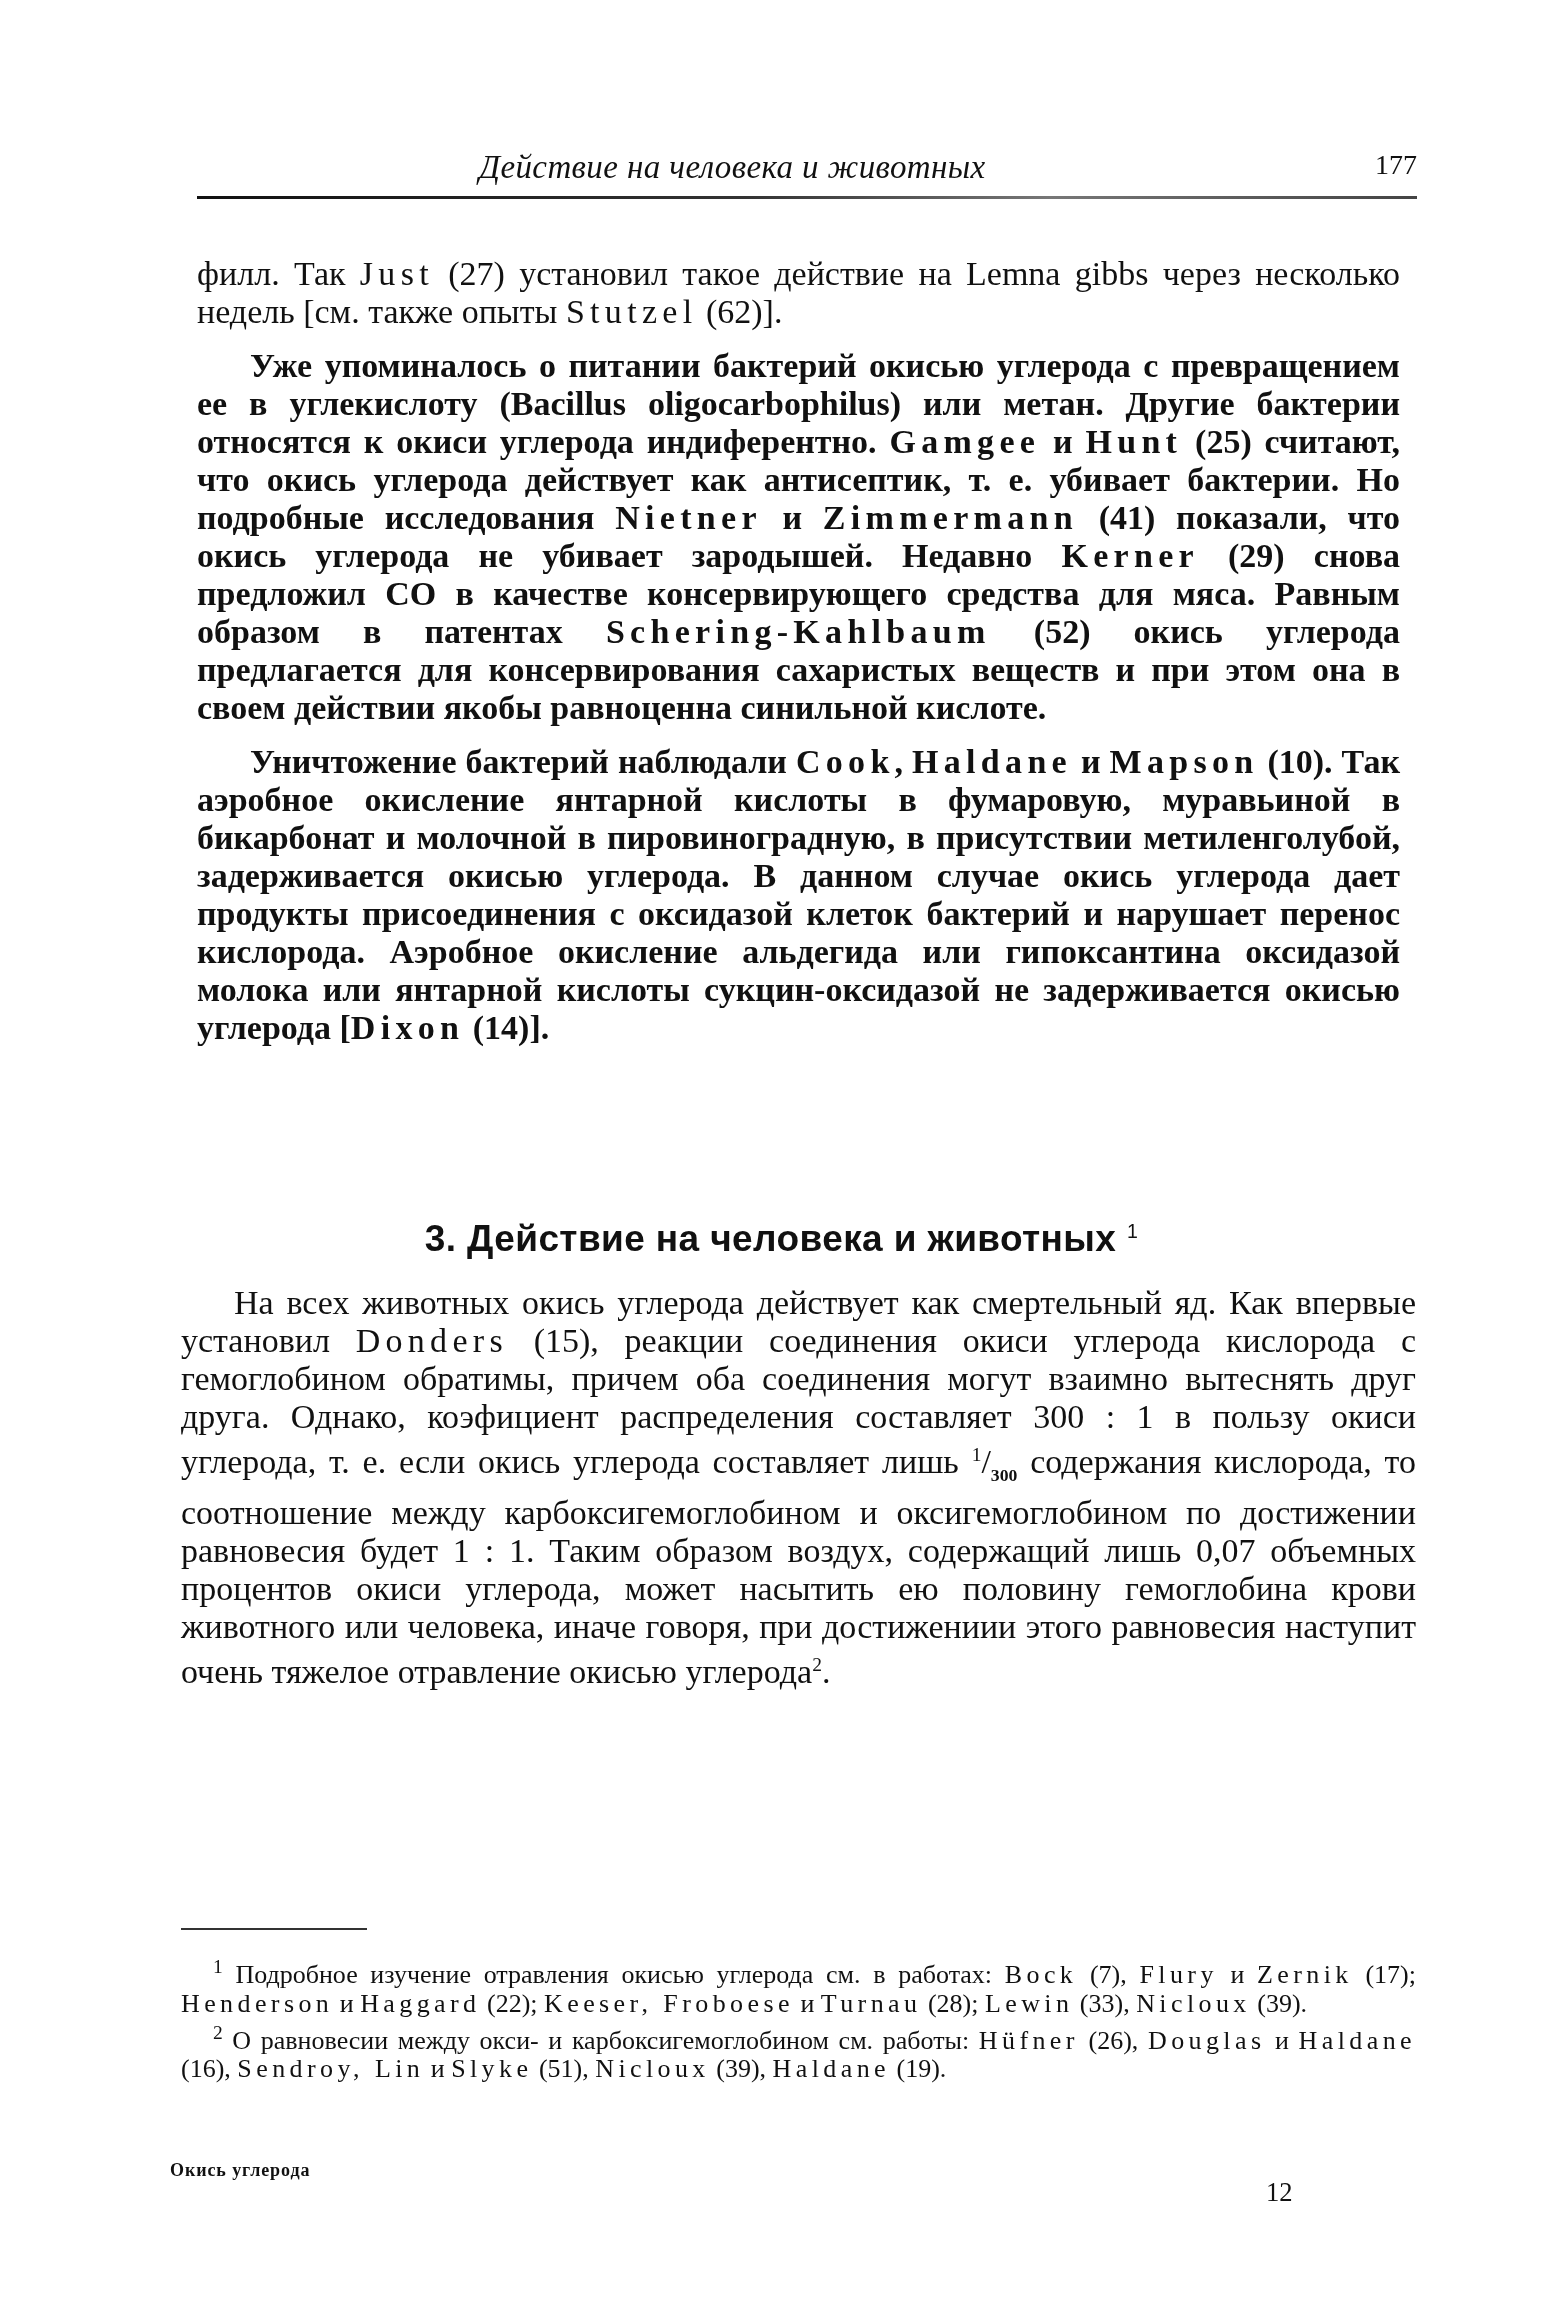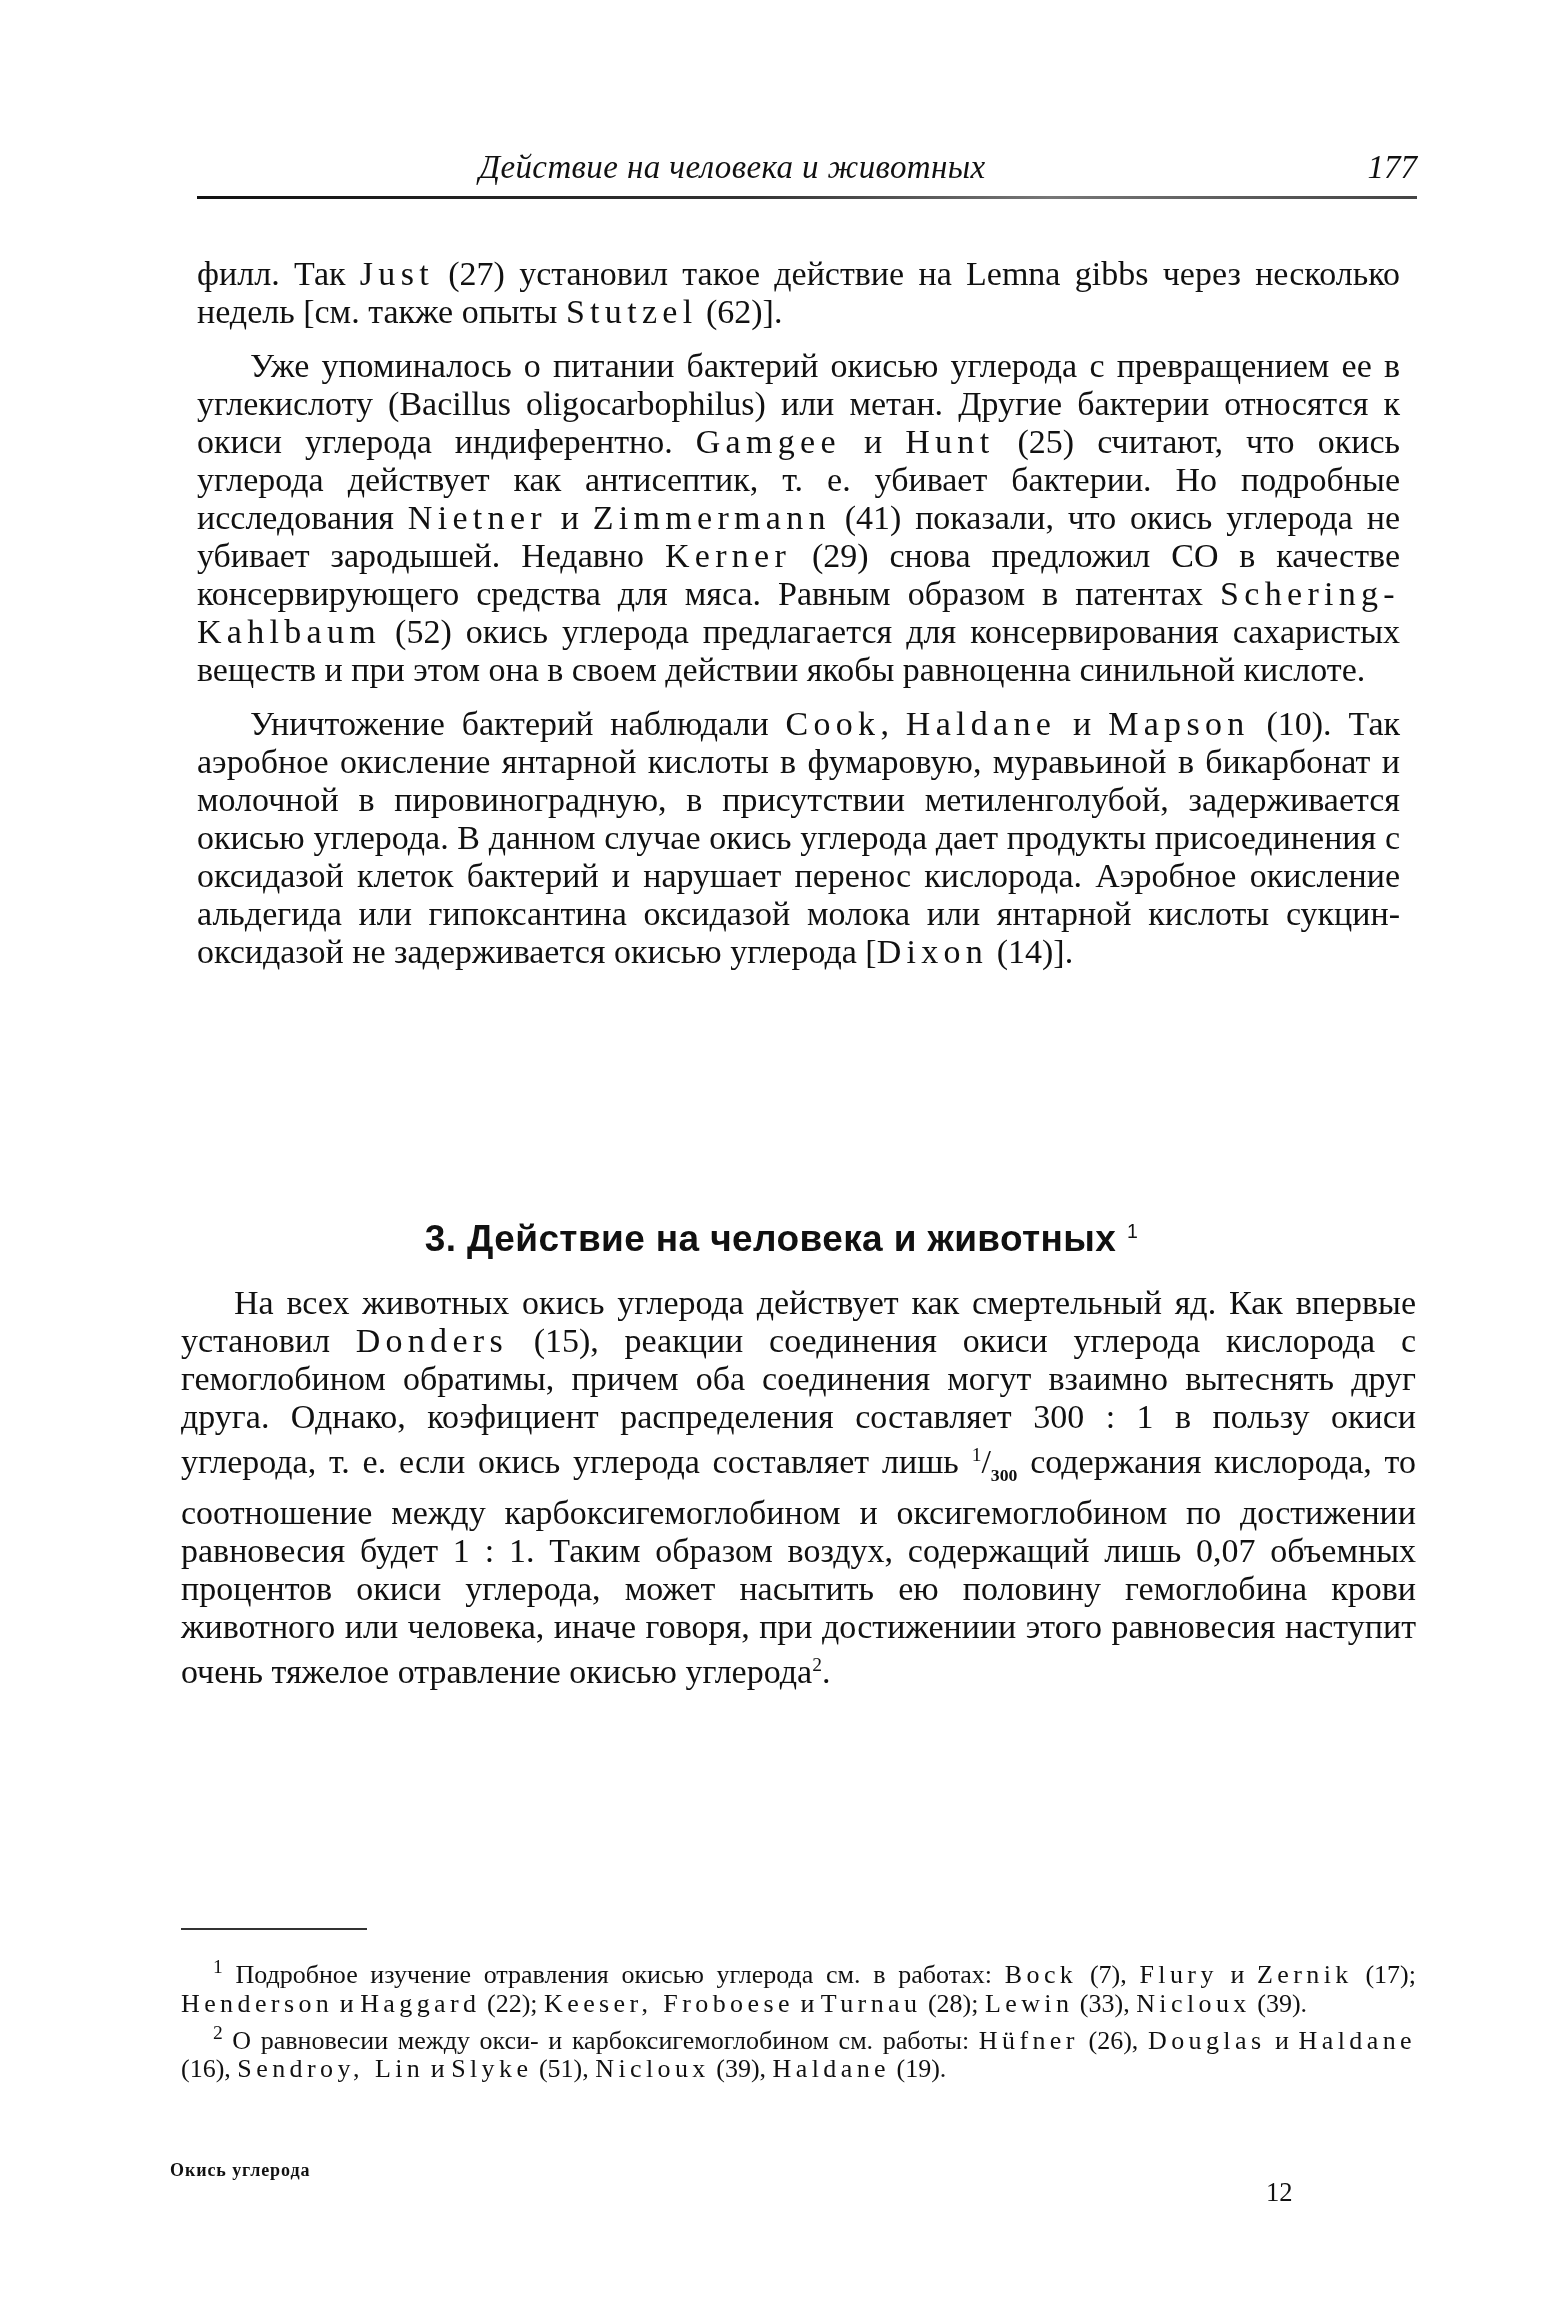--- a/index.html
+++ b/index.html
@@ -9,32 +9,32 @@
     }
     .page { position: absolute; left: 0; top: 0; width: 1345px; height: 2319px; }
     .running-head {
       position: absolute; left: 197px; top: 149px; width: 1220px; height: 44px;
     }
     .running-title {
       position: absolute; left: 282px; top: 0; font-style: italic; font-size: 33px;
       letter-spacing: 0.4px;
     }
     .page-number {
-      position: absolute; right: 0; top: 0; font-style: italic; font-size: 33px;
+      position: absolute; right: 0; top: 0; font-size: 28px;
     }
     .head-rule {
       position: absolute; left: 197px; top: 196px; width: 1220px; height: 2.7px;
       background: linear-gradient(90deg, #111 0%, #333 45%, #777 70%, #444 100%);
     }
     .body-text {
       position: absolute; left: 181px; top: 239px; width: 1235px;
       font-size: 34px; line-height: 38px; text-align: justify;
     }
     .body-text p { margin: 16px; text-indent: 0; }
-    .body-text p.indent { text-indent: 53px; }
+    .body-text p.indent { text-indent: 53px; font-weight: bold; }
     .sp { letter-spacing: 5.3px; }
     .section-heading {
       position: absolute; left: 164px; top: 1218px; width: 1235px; text-align: center;
       font-family: "Liberation Sans", "DejaVu Sans", sans-serif; font-weight: bold;
       font-size: 37px; letter-spacing: 0.4px;
     }
     .section-heading sup { font-size: 19.5px; font-weight: normal; }
     .body-text-2 {
       position: absolute; left: 181px; top: 1284px; width: 1235px;
       font-size: 34px; line-height: 38px; text-align: justify;

